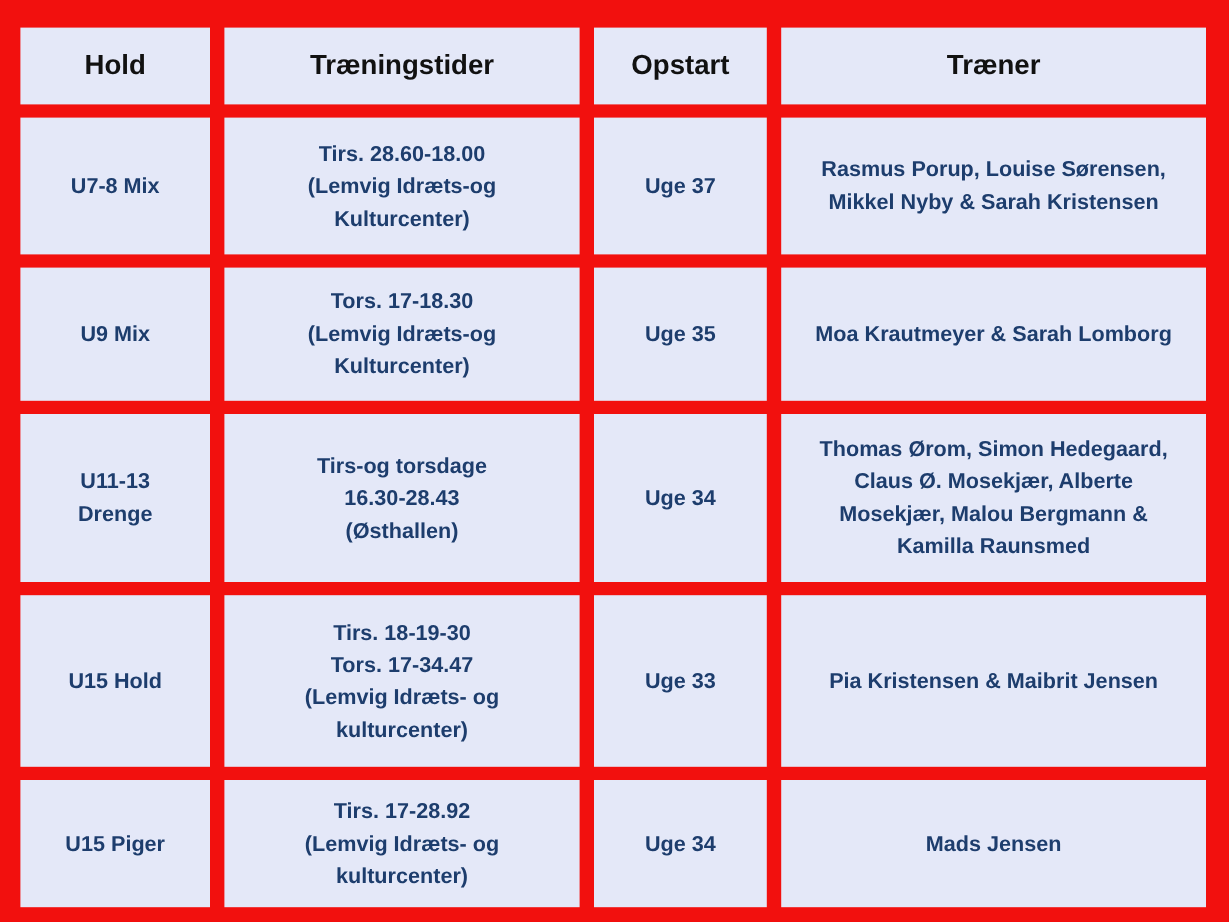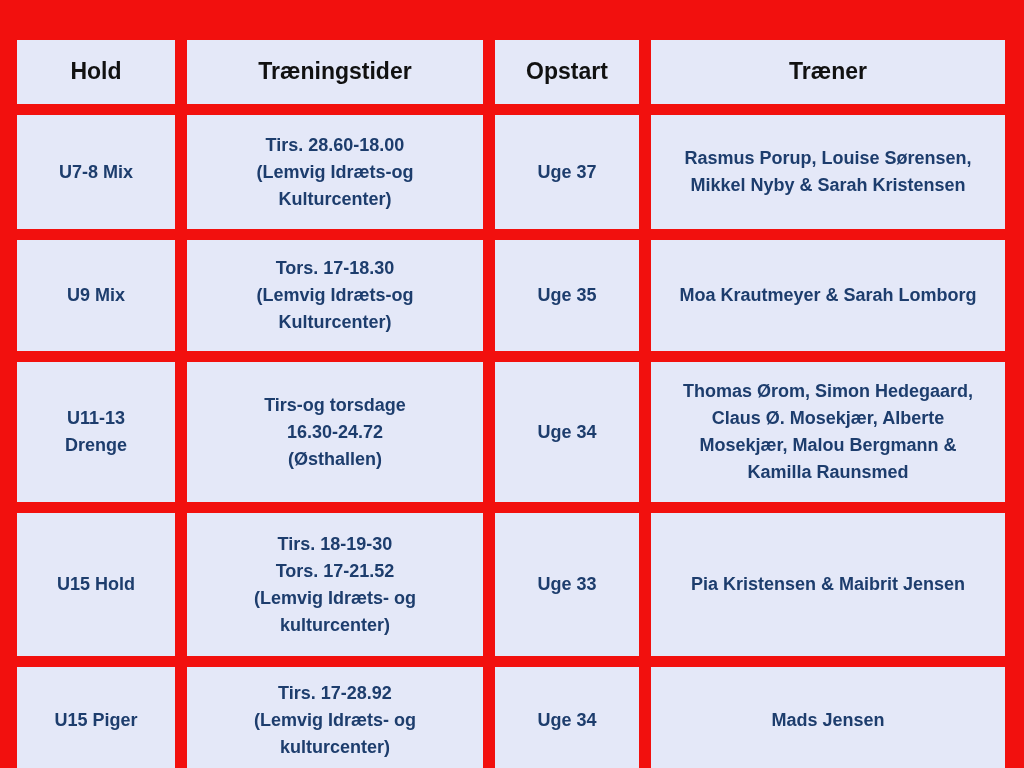--- a/index.html
+++ b/index.html
@@ -16,21 +16,21 @@
   .board{
     width:1024px;
     height:768px;
     box-sizing:border-box;
     background:var(--red);
     display:grid;
     grid-template-columns:158px 296px 144px 354px;
     grid-template-rows:64px 114px 111px 140px 143px 106px;
     column-gap:12px;
     row-gap:11px;
-    padding:40px 19px 12px 17px;
+    padding:23px 19px 12px 17px;
   }
   .row{display:contents;}
   .cell{
     background:var(--cell);
     display:flex;
     align-items:center;
     justify-content:center;
     text-align:center;
     white-space:pre-line;
     color:var(--navy);
@@ -74,33 +74,33 @@
 (Lemvig Idræts-og
 Kulturcenter)</div>
     <div class="cell">Uge 35</div>
     <div class="cell">Moa Krautmeyer &amp; Sarah Lomborg</div>
   </div>
 
   <div class="row">
     <div class="cell">U11-13
 Drenge</div>
     <div class="cell">Tirs-og torsdage
-16.30-24.72
+16.30-28.43
 (Østhallen)</div>
     <div class="cell">Uge 34</div>
     <div class="cell">Thomas Ørom, Simon Hedegaard,
 Claus Ø. Mosekjær, Alberte
 Mosekjær, Malou Bergmann &amp;
 Kamilla Raunsmed</div>
   </div>
 
   <div class="row">
     <div class="cell">U15 Hold</div>
     <div class="cell">Tirs. 18-19-30
-Tors. 17-21.52
+Tors. 17-34.47
 (Lemvig Idræts- og
 kulturcenter)</div>
     <div class="cell">Uge 33</div>
     <div class="cell">Pia Kristensen &amp; Maibrit Jensen</div>
   </div>
 
   <div class="row">
     <div class="cell">U15 Piger</div>
     <div class="cell">Tirs. 17-28.92
 (Lemvig Idræts- og

